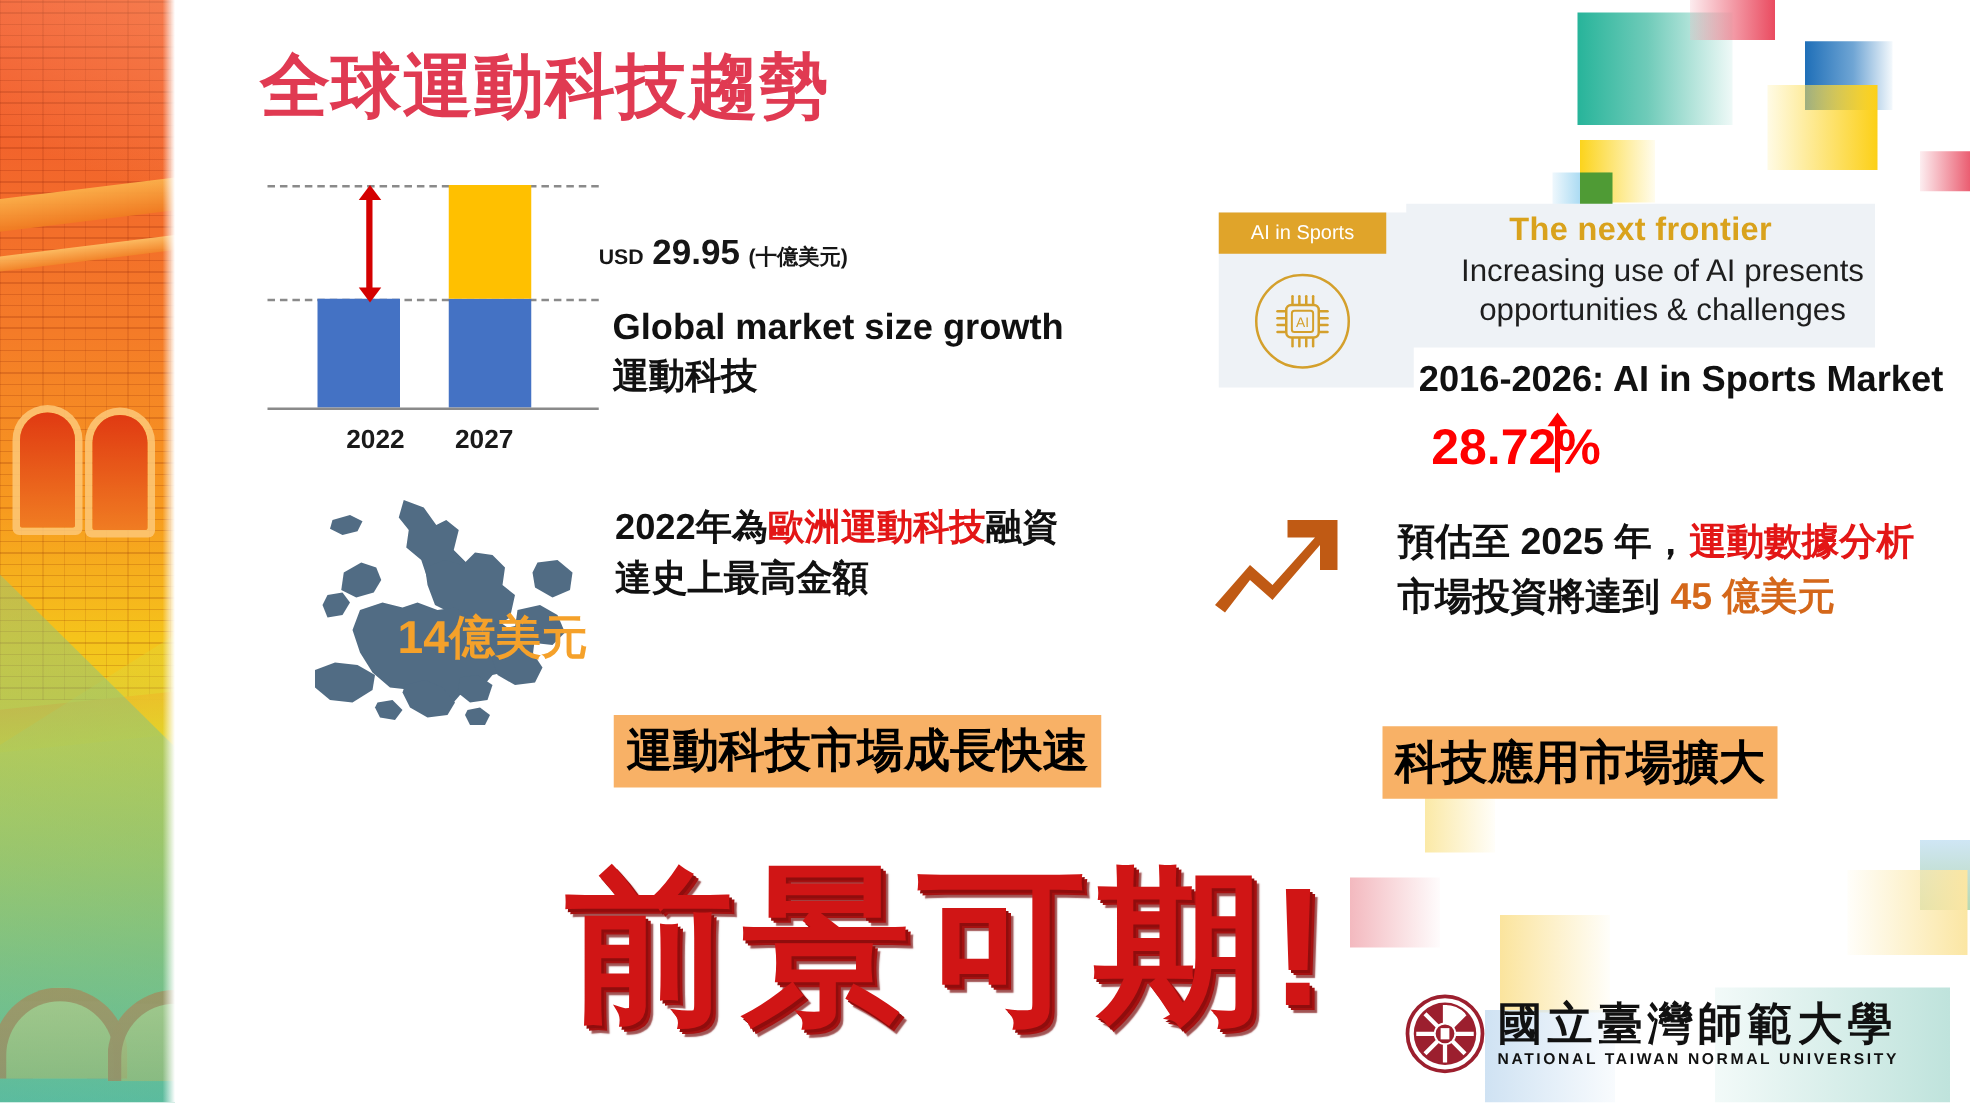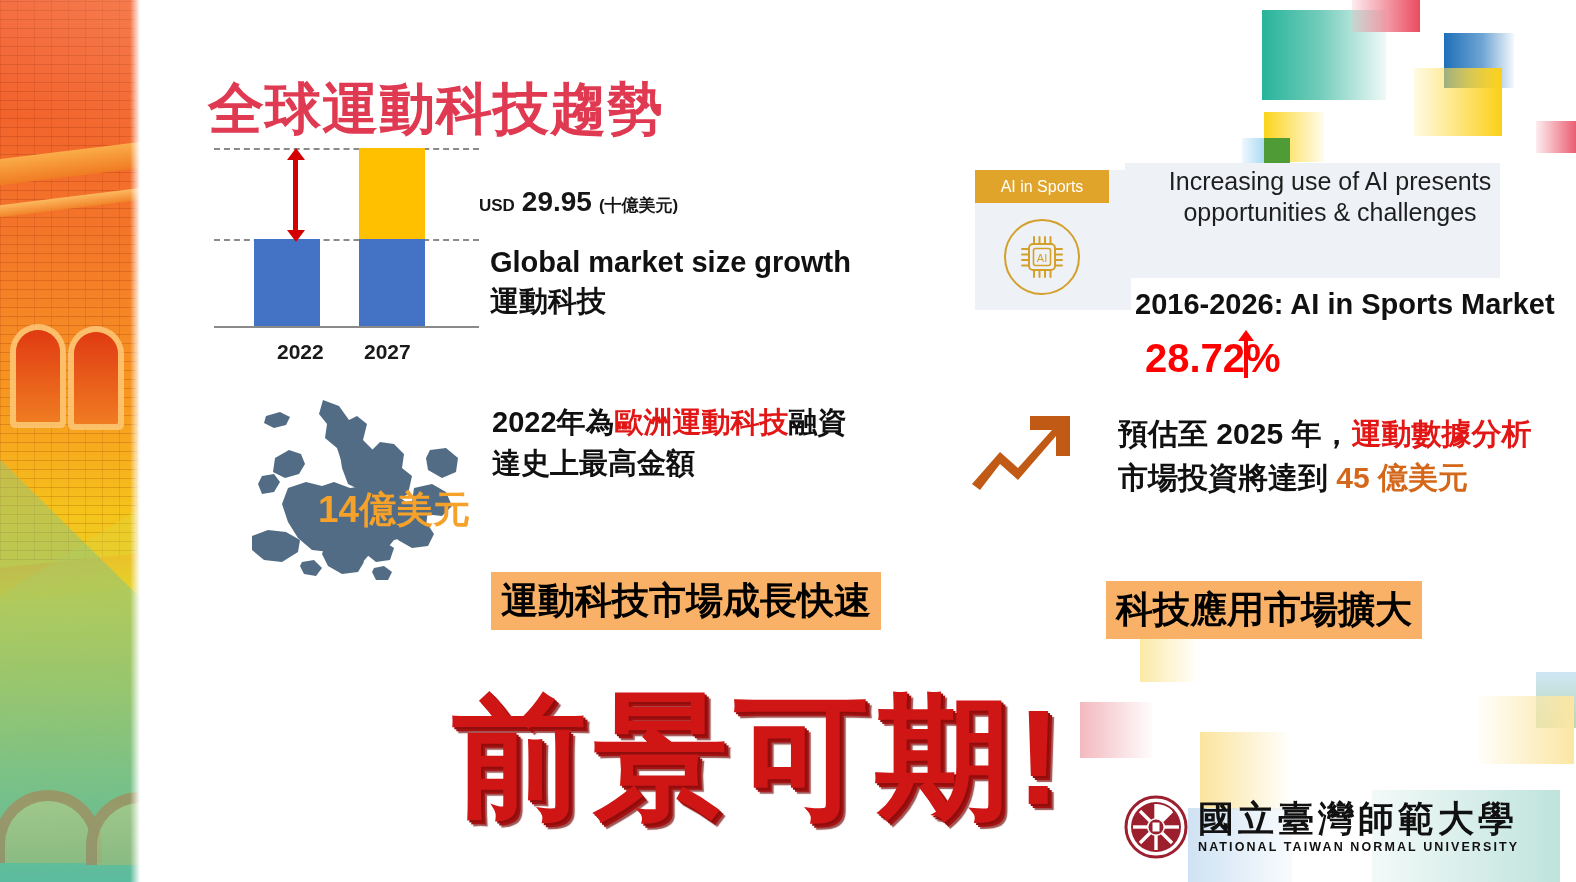--- a/index.html
+++ b/index.html
@@ -70,21 +70,21 @@
      background:linear-gradient(90deg,rgba(255,250,228,.2),#fbe6a3);}
   .d-lblue2{left:1536px;top:672px;width:46px;height:56px;
      background:linear-gradient(180deg,#cfe6f5,#b7d9b2);}
   .d-blue2{left:1188px;top:808px;width:104px;height:74px;
      background:linear-gradient(90deg,#cfe2f3,rgba(222,236,248,.2));}
   .d-teal2{left:1372px;top:790px;width:188px;height:92px;
      background:linear-gradient(90deg,rgba(205,235,230,.25),#bfe3dc);}
 
   
   .title{position:absolute;left:208px;top:32px;font-size:56px;font-weight:700;
-     color:#e03a52;letter-spacing:1px;white-space:nowrap;margin-top:40px;}
+     color:#e03a52;letter-spacing:1px;white-space:nowrap;}
 
   
   .chart{position:absolute;left:214px;top:144px;width:265px;height:190px;}
   .dash{position:absolute;left:0;width:265px;height:0;
      border-top:2px dashed #8a8a8a;}
   .dash-top{top:4px;}
   .dash-mid{top:95px;}
   .axis{position:absolute;left:0;top:182px;width:265px;height:2px;background:#8a8a8a;}
   .bar{position:absolute;bottom:8px;}
   .bar-2022{left:40px;width:66px;height:87px;background:#4472c4;}
@@ -266,20 +266,21 @@
           <line x1="58" y1="36" x2="64" y2="36"></line>
             <line x1="58" y1="41.5" x2="64" y2="41.5"></line>
           <line x1="58" y1="47" x2="64" y2="47"></line>
             <line x1="58" y1="52.5" x2="64" y2="52.5"></line>
         </g>
       </svg>
     </div>
   </div>
 
   <div class="nf-box">
+    <div class="nf-title">The next frontier</div>
     <div class="nf-body">
       <div>Increasing use of AI presents</div>
       <div>opportunities &amp; challenges</div>
     </div>
   </div>
 
   <div class="mkt-line">2016-2026: AI in Sports Market</div>
   <div class="pct">28.72%</div>
   <div class="pct-arrow">
     <div class="pa-head"></div>

